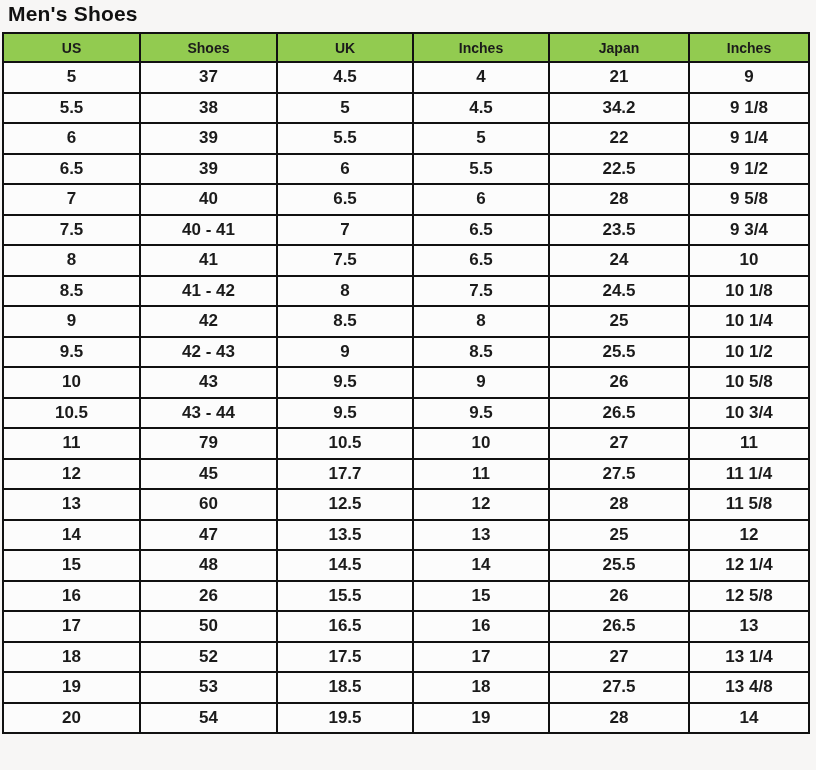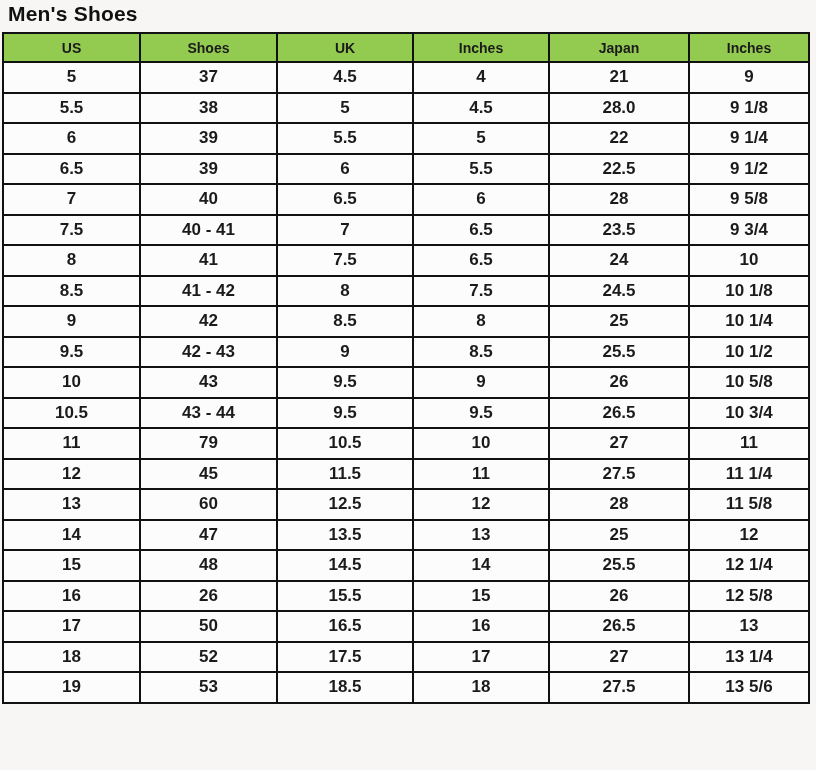--- a/index.html
+++ b/index.html
@@ -95,21 +95,21 @@
           <td>4.5</td>
           <td>4</td>
           <td>21</td>
           <td>9</td>
         </tr>
         <tr>
           <td>5.5</td>
           <td>38</td>
           <td>5</td>
           <td>4.5</td>
-          <td>28.0</td>
+          <td>34.2</td>
           <td>9 1/8</td>
         </tr>
         <tr>
           <td>6</td>
           <td>39</td>
           <td>5.5</td>
           <td>5</td>
           <td>22</td>
           <td>9 1/4</td>
         </tr>
@@ -189,21 +189,21 @@
           <td>11</td>
           <td>79</td>
           <td>10.5</td>
           <td>10</td>
           <td>27</td>
           <td>11</td>
         </tr>
         <tr>
           <td>12</td>
           <td>45</td>
-          <td>11.5</td>
+          <td>17.7</td>
           <td>11</td>
           <td>27.5</td>
           <td>11 1/4</td>
         </tr>
         <tr>
           <td>13</td>
           <td>60</td>
           <td>12.5</td>
           <td>12</td>
           <td>28</td>
@@ -248,18 +248,26 @@
           <td>17</td>
           <td>27</td>
           <td>13 1/4</td>
         </tr>
         <tr>
           <td>19</td>
           <td>53</td>
           <td>18.5</td>
           <td>18</td>
           <td>27.5</td>
-          <td>13 5/6</td>
+          <td>13 4/8</td>
+        </tr>
+        <tr>
+          <td>20</td>
+          <td>54</td>
+          <td>19.5</td>
+          <td>19</td>
+          <td>28</td>
+          <td>14</td>
         </tr>
       </tbody>
   </table>
 
 </div>
 
 </body></html>

